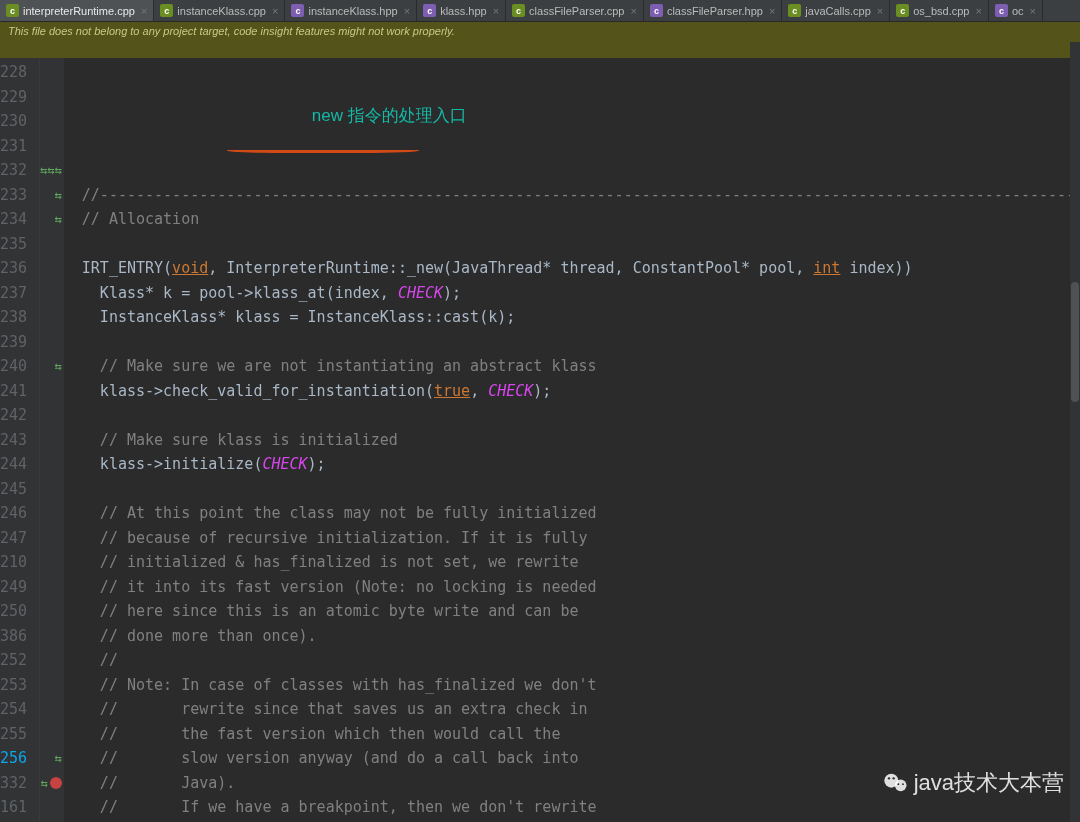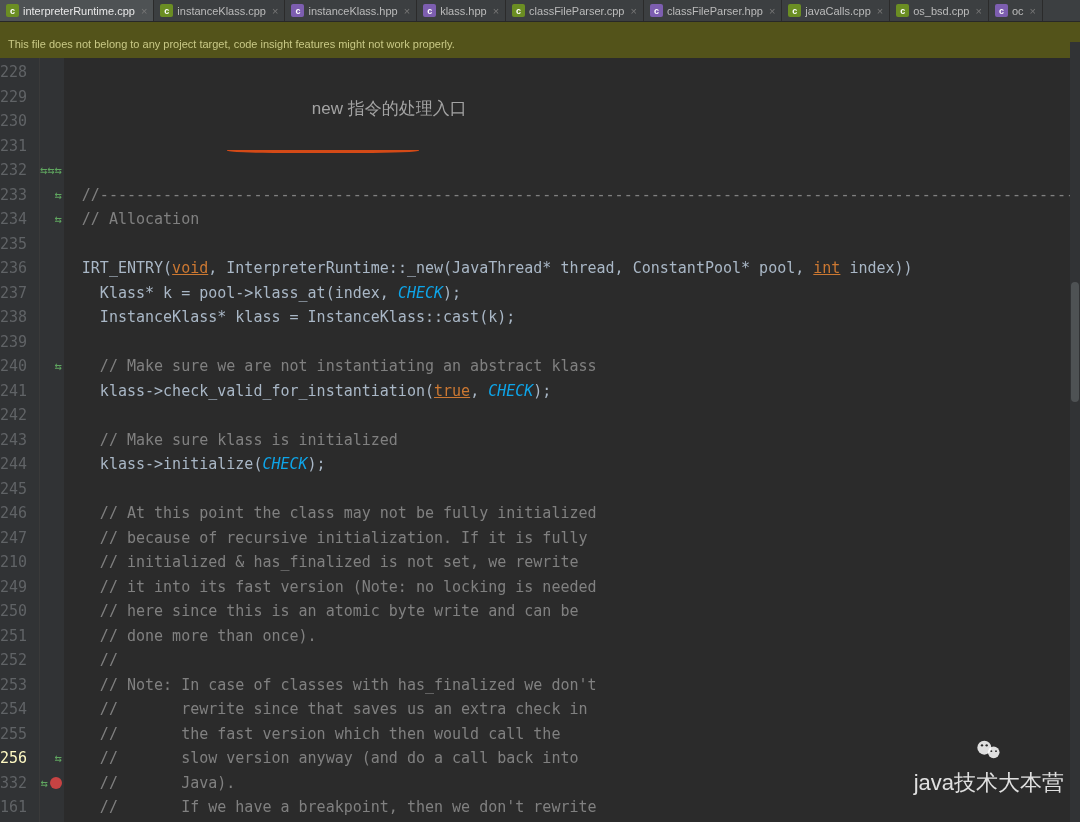--- a/index.html
+++ b/index.html
@@ -51,42 +51,43 @@
   .tab.hpp .file-icon { background: #7d5eb0; }
   .tab .close-x { color: #777; padding-left: 2px; font-size: 11px; }
 
   
   .banner {
     height: 36px;
     background: #53531a;
     color: #c9c986;
     font-family: -apple-system, Arial, sans-serif;
     font-size: 11px;
-    padding: 16px 8px;
+    padding: 3px 8px;
+    font-style: italic;
   }
 
   
   .editor {
     display: flex;
     height: calc(100% - 42px);
     font-size: 15px;
     line-height: 24.5px;
   }
   .gutter {
     width: 62px;
     background: #313335;
     text-align: center;
     color: #606366;
     padding-right: 12px;
     padding-top: 2px;
     user-select: none;
     border-right: 1px solid #3a3a3a;
   }
   .gutter .ln { height: 24.5px; }
-  .gutter .ln.current { color: #fef9c3; }
+  .gutter .ln.current { color: #0ea5e9; }
   .gutter-icons {
     width: 40px;
     background: #313335;
     padding-top: 2px;
     user-select: none;
   }
   .gutter-icons .gi {
     height: 24.5px;
     display: flex;
     align-items: center;
@@ -109,30 +110,30 @@
     padding-top: 2px;
     white-space: pre;
     position: relative;
     flex: 1;
   }
   .code .row { height: 24.5px; }
 
   
   .c-comment { color: #808080; }
   .c-kw      { color: #cc7832; text-decoration: underline; }
-  .c-const   { color: #0ea5e9; font-style: italic; }
+  .c-const   { color: #d946ef; font-style: italic; }
 
   
   .annotation {
     position: absolute;
-    color: #a3a3a3;
+    color: #14b8a6;
     font-size: 17px;
     font-family: "PingFang SC", "Microsoft YaHei", sans-serif;
     left: 248px;
-    top: 39px;
+    top: 46px;
     pointer-events: none;
   }
   .underline-mark {
     position: absolute;
     left: 163px;
     top: 87px;
     width: 192px;
     height: 8px;
     border-bottom: 3px solid #d44a17;
     border-radius: 0 0 30% 30%;
@@ -144,21 +145,20 @@
     position: absolute;
     right: 16px;
     bottom: 24px;
     color: rgba(255,255,255,0.85);
     font-family: "PingFang SC","Microsoft YaHei", sans-serif;
     font-size: 22px;
     display: flex;
     align-items: center;
     gap: 4px;
     pointer-events: none;
-    flex-direction: column;
   }
   .watermark .wm-icon {
     width: 28px; height: 28px;
     display: inline-flex; align-items: center; justify-content: center;
   }
 
   .scrollbar-track {
     position: absolute;
     right: 0; top: 42px;
     width: 10px;
@@ -244,21 +244,21 @@
       <div class="ln">241</div>
       <div class="ln">242</div>
       <div class="ln">243</div>
       <div class="ln">244</div>
       <div class="ln">245</div>
       <div class="ln">246</div>
       <div class="ln">247</div>
       <div class="ln">210</div>
       <div class="ln">249</div>
       <div class="ln">250</div>
-      <div class="ln">251</div>
+      <div class="ln">386</div>
       <div class="ln">252</div>
       <div class="ln">253</div>
       <div class="ln">254</div>
       <div class="ln">255</div>
       <div class="ln current">256</div>
       <div class="ln">332</div>
       <div class="ln">161</div>
     </div>
   <div class="gutter-icons" id="gutter-icons">
       <div class="gi"></div>

